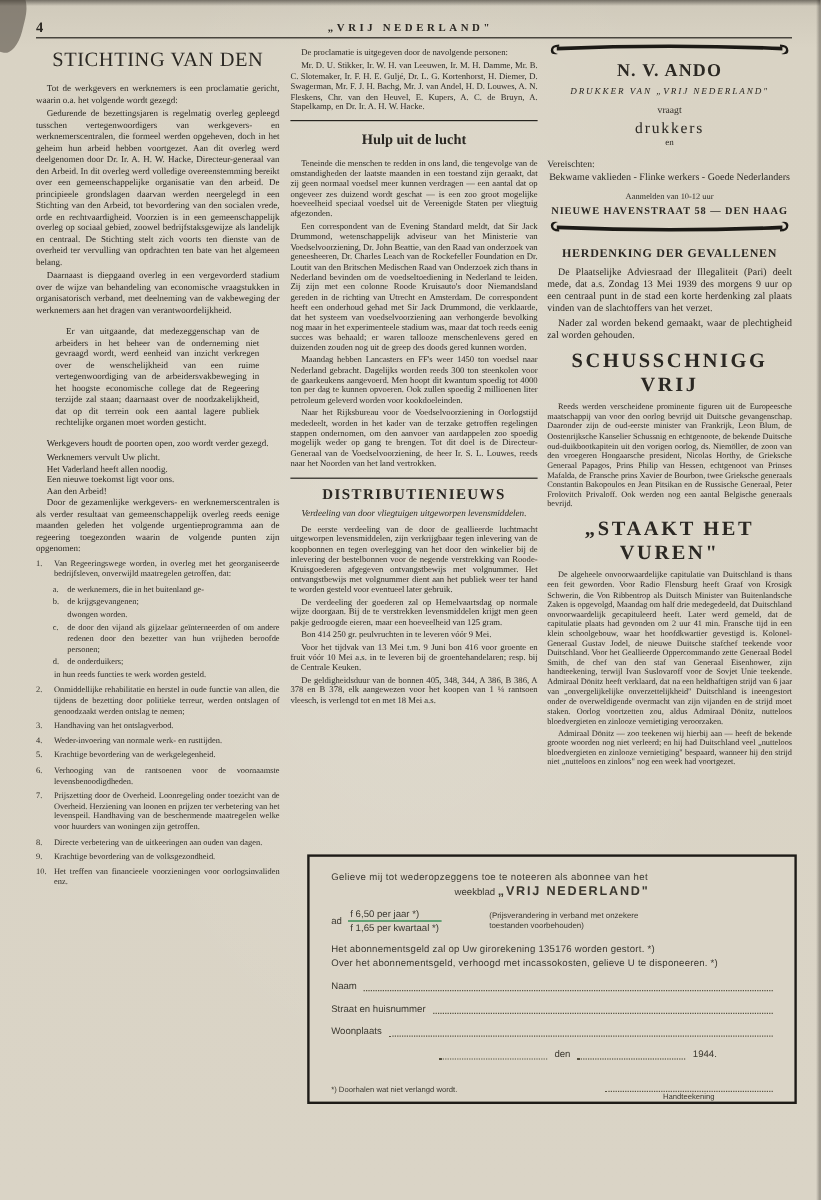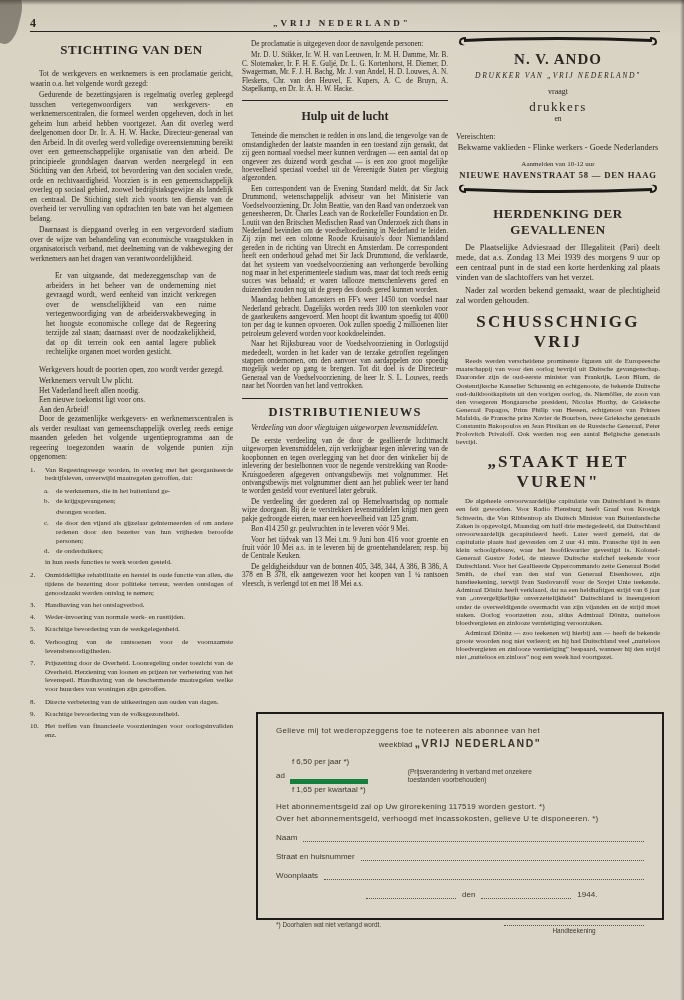--- a/index.html
+++ b/index.html
@@ -19,21 +19,21 @@
   .pageno{position:absolute;left:30px;top:16px;font-size:12px;font-weight:bold;}
   .masthead{position:absolute;left:0;top:18px;width:684px;text-align:center;font-size:9px;font-weight:bold;letter-spacing:3px;}
   .header-rule{position:absolute;left:30px;top:31px;width:630px;border-top:1.6px solid #26241f;}
   
   .col{position:absolute;text-align:justify;}
   .col-left{left:30px;top:38px;width:203px;}
   .col-mid{left:242px;top:40px;width:206px;}
   .col-right{left:456px;top:34px;width:204px;}
   .col p{margin:0 0 2px;text-indent:9px;}
   .col-left p{font-size:7.5px;line-height:9.5px;}
-  .lead-title{font-size:13px;line-height:19px;text-align:center;font-weight:700;letter-spacing:.5px;margin:2px 0 10px;text-indent:0;}
+  .lead-title{font-size:17px;line-height:19px;text-align:center;font-weight:400;letter-spacing:.5px;margin:2px 0 10px;text-indent:0;}
   .quote{margin:8px 0 8px 16px !important;padding-right:2px;width:170px;}
   .slogan{margin-bottom:0 !important;}
   .numlist{font-size:7px;line-height:8.8px;margin-top:4px;}
   .li{display:flex;margin:0 0 3.5px;}
   .li .num{flex:0 0 15px;}
   .li .t{flex:1;text-align:justify;}
   .sub{display:flex;margin:0 0 2px 14px;}
   .sub .num{flex:0 0 12px;}
   .trailer{margin:1px 0 4px 15px;}
   
@@ -47,37 +47,37 @@
   .adbox{text-align:center;margin-bottom:10px;}
   .ad-title{font-size:15px;font-weight:bold;letter-spacing:1px;margin:4px 0 3px;}
   .ad-sub{font-size:7.6px;font-style:italic;letter-spacing:1.6px;margin-bottom:7px;}
   .ad-vraagt{font-size:8px;margin-bottom:4px;}
   .ad-job{font-size:13px;font-weight:normal;letter-spacing:1.5px;line-height:14px;}
   .ad-en{font-size:7.5px;line-height:10px;}
   .ad-req-label{text-align:left;font-size:8px;margin:8px 0 2px;}
   .ad-req{font-size:8.4px;line-height:10.5px;margin-bottom:6px;}
   .ad-meld{font-size:7px;margin-bottom:2px;}
   .ad-addr{font-size:8.6px;letter-spacing:.8px;font-weight:600;margin-bottom:3px;}
-  .h-head{font-size:13px;font-weight:bold;text-align:center;letter-spacing:.6px;margin:6px 0 5px;text-indent:0 !important;}
+  .h-head{font-size:10px;font-weight:bold;text-align:center;letter-spacing:.6px;margin:6px 0 5px;text-indent:0 !important;}
   .h-head.sp{letter-spacing:2.2px;font-size:17px;}
   .herd p{font-size:8.3px;line-height:10.3px;}
   .small p{font-size:6.9px;line-height:8.1px;}
   
   .formbox{
     position:absolute;left:256px;top:712px;width:368px;height:180px;
     border:2.5px solid #1e1c18;background:#dbd5c7;padding:12px 18px;
     font-family:"Liberation Sans", sans-serif;font-size:8px;color:#3a372f;
   }
   .f-line1{text-align:left;margin-bottom:2px;letter-spacing:.3px;}
   .f-line2{text-align:center;margin-bottom:8px;}
   .f-brand{font-weight:bold;font-size:10.5px;letter-spacing:1.5px;}
   .f-pricerow{display:flex;align-items:center;margin-bottom:8px;}
   .f-ad{margin-right:5px;}
   .f-frac{display:inline-block;}
-  .f-frac .top{border-bottom:5px solid #15803d;padding:0 2px 13px;}
+  .f-frac .top{border-bottom:1px solid #15803d;padding:0 2px 1px;}
   .f-frac .bot{padding:1px 2px 0;}
   .f-note{margin-left:40px;font-size:6.6px;line-height:8px;max-width:150px;}
   .f-p{margin-bottom:3px;letter-spacing:.2px;}
   .f-row{display:flex;align-items:flex-end;margin-top:10px;}
   .f-row .lbl{margin-right:6px;white-space:nowrap;}
   .dots{flex:1;border-bottom:1.2px dotted #55503f;height:8px;}
   .dots.fix{flex:0 0 90px;}
   .f-sigrow{display:flex;justify-content:space-between;align-items:flex-start;margin-top:16px;}
   .f-footnote{font-size:6.4px;margin-top:6px;}
   .f-sig{width:140px;text-align:center;}
@@ -244,21 +244,21 @@
       <span class="f-brand">„VRIJ NEDERLAND"</span>
     </div>
     <div class="f-pricerow">
       <span class="f-ad">ad</span>
       <span class="f-frac">
         <div class="top">f 6,50 per jaar     *)</div>
         <div class="bot">f 1,65 per kwartaal *)</div>
       </span>
       <span class="f-note">(Prijsverandering in verband met onzekere toestanden voorbehouden)</span>
     </div>
-    <div class="f-p">Het abonnementsgeld zal op Uw girorekening 117519 worden gestort. *)</div>
+    <div class="f-p">Het abonnementsgeld zal op Uw girorekening 135176 worden gestort. *)</div>
     <div class="f-p">Over het abonnementsgeld, verhoogd met incassokosten, gelieve U te disponeeren. *)</div>
     <div class="f-row">
       <span class="lbl">Naam</span>
       <span class="dots"></span>
     </div>
     <div class="f-row">
       <span class="lbl">Straat en huisnummer</span>
       <span class="dots"></span>
     </div>
     <div class="f-row">

